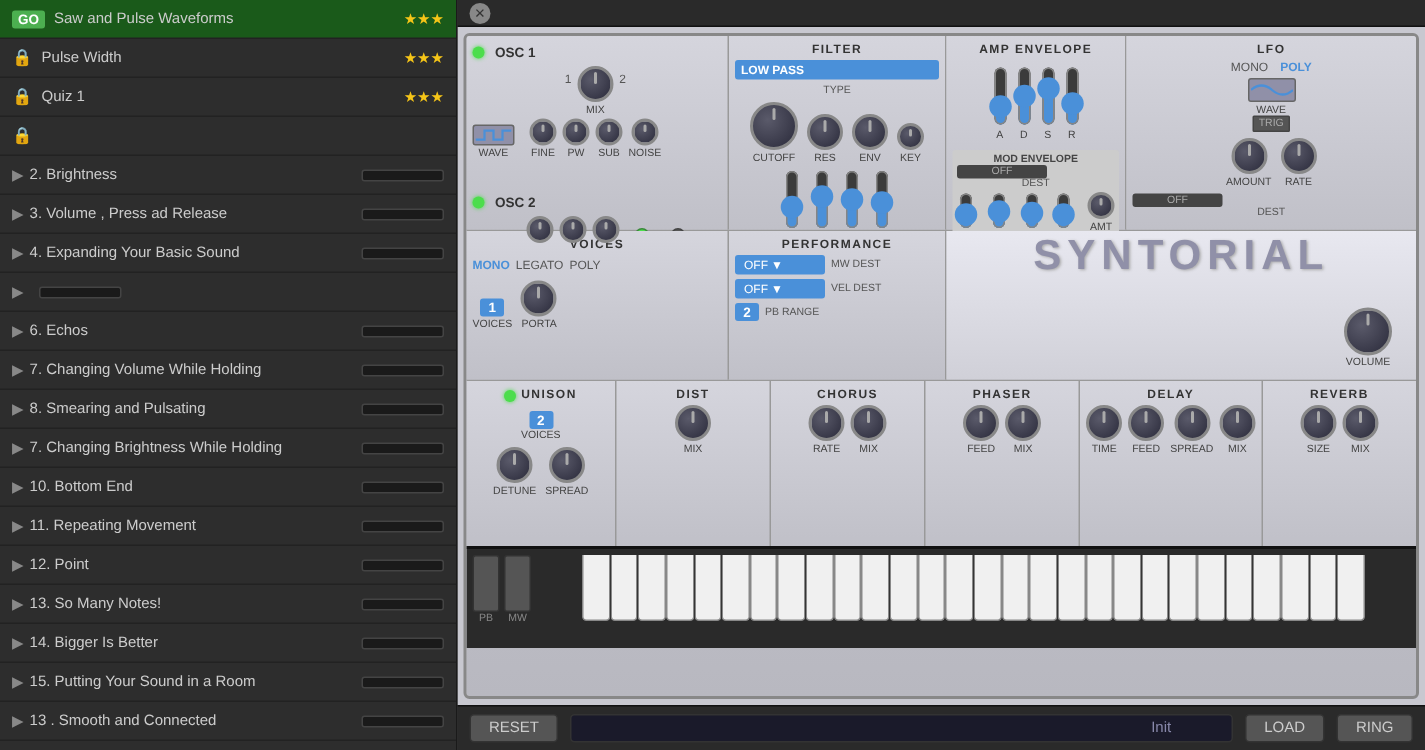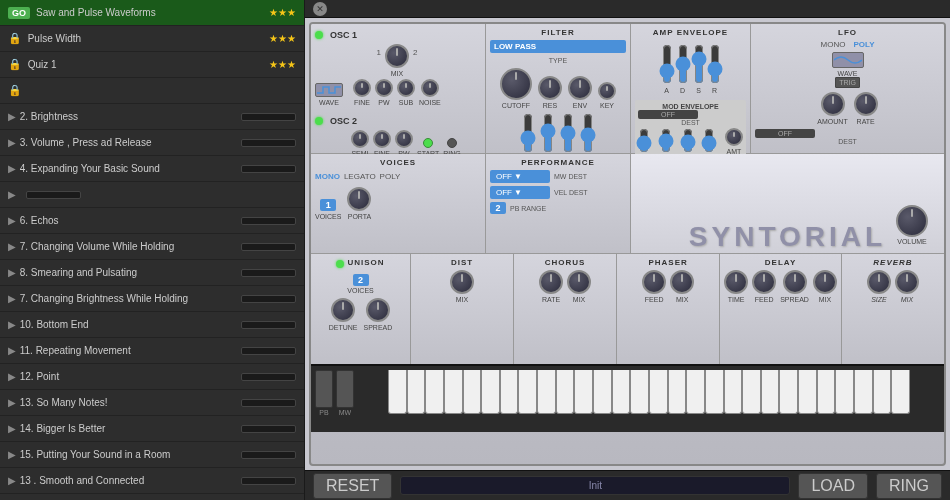--- a/index.html
+++ b/index.html
@@ -337,21 +337,21 @@
       width: 145px;
       background: linear-gradient(180deg, #d5d5dd 0%, #c0c0c8 100%);
       border-right: 1px solid #999;
       padding: 4px;
     }
 
     
     .logo-area {
       flex: 1;
       display: flex;
-      align-items: flex-end;
+      align-items: flex-start;
       justify-content: center;
       background: linear-gradient(180deg, #e8e8f0 0%, #d0d0d8 100%);
       position: relative;
     }
 
     .syntorial-logo {
       font-size: 28px;
       font-weight: bold;
       color: #9090a8;
       letter-spacing: 4px;
@@ -376,21 +376,21 @@
     }
 
     .fx-section {
       flex: 1;
       padding: 4px;
       border-right: 1px solid #999;
       display: flex;
       flex-direction: column;
       align-items: center;
     }
-    .fx-section:last-child { border-right: none; font-style: italic; }
+    .fx-section:last-child { border-right: none; }
 
     .led-dot {
       width: 8px;
       height: 8px;
       background: #4cdd4c;
       border-radius: 50%;
       box-shadow: 0 0 3px #4cdd4c;
       display: inline-block;
       margin-right: 3px;
     }
@@ -448,33 +448,33 @@
       gap: 8px;
       border-top: 1px solid #111;
     }
 
     .bottom-btn {
       background: #555;
       color: #ccc;
       border: 1px solid #333;
       border-radius: 3px;
       padding: 3px 12px;
-      font-size: 16px;
+      font-size: 10px;
       cursor: pointer;
     }
 
     .init-display {
       background: #1a1a2a;
       color: #8888aa;
       border: 1px solid #333;
       border-radius: 3px;
       padding: 3px 40px;
       font-size: 10px;
       flex: 1;
-      text-align: center;
+      text-align: right;
     }
 
     .dropdown-box {
       background: #4a90d9;
       color: #fff;
       font-size: 8px;
       padding: 2px 6px;
       border-radius: 2px;
       cursor: pointer;
       display: flex;
@@ -735,21 +735,21 @@
                   <span class="knob-label">SUB</span>
                 </div>
                 <div class="col-flex">
                   <div class="synth-knob small"></div>
                   <span class="knob-label">NOISE</span>
                 </div>
               </div>
             </div>
           </div>
 
-          <div class="osc-row" style="margin-top:6px;">
+          <div class="osc-row" style="margin-top:20px;">
             <span class="led-dot"></span>
             <span style="font-size:9px;font-weight:bold;color:#333;">OSC 2</span>
           </div>
           <div class="row-flex">
             <div class="col-flex">
               <div class="wave-display">
                 <svg width="24" height="10" viewBox="0 0 24 10">
                     <path d="M0 8 L6 8 L6 2 L12 2 L12 8 L18 8 L18 2 L24 2" stroke="#4a90d9" stroke-width="1.5" fill="none"></path>
                   </svg>
               </div>

